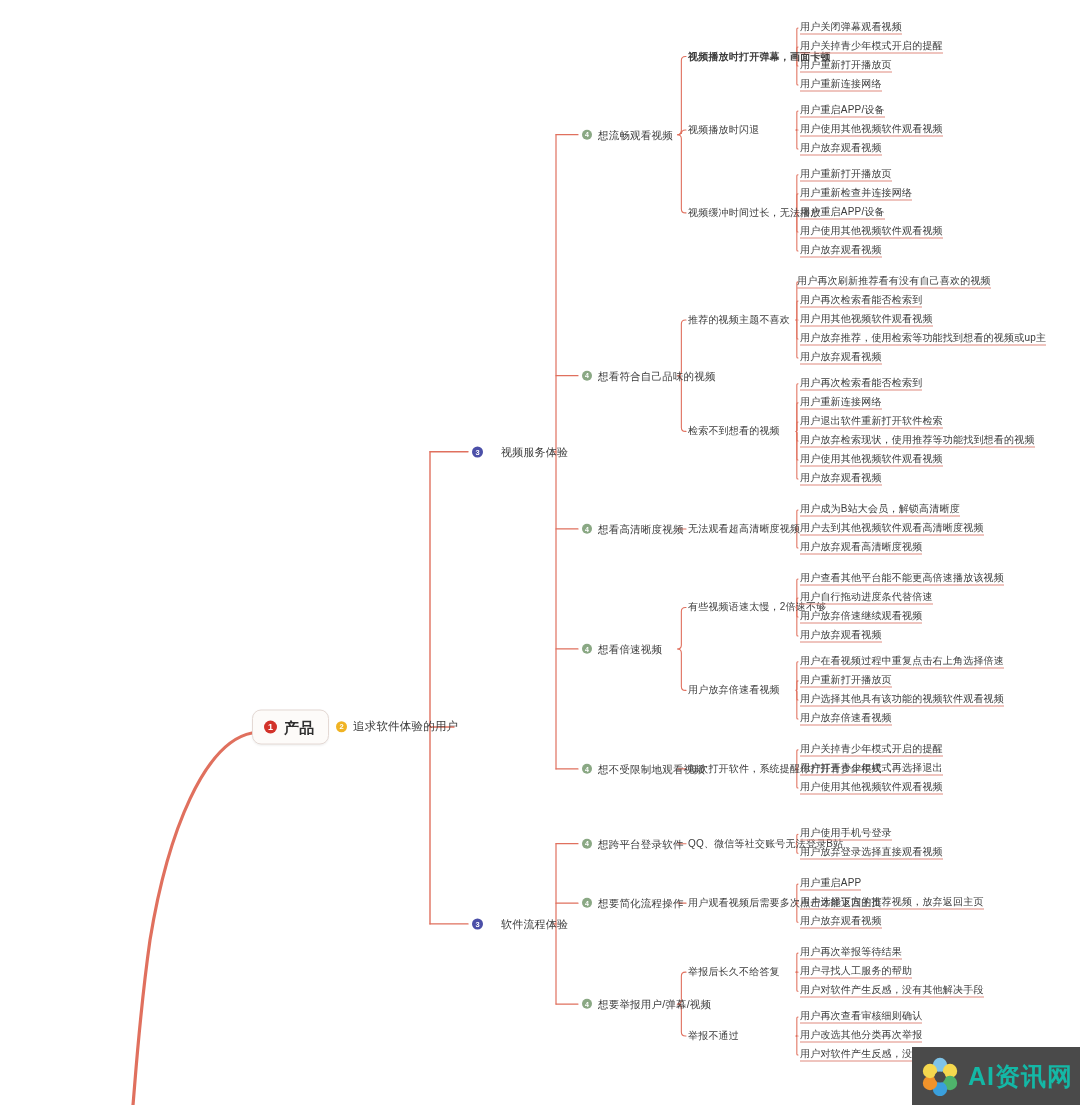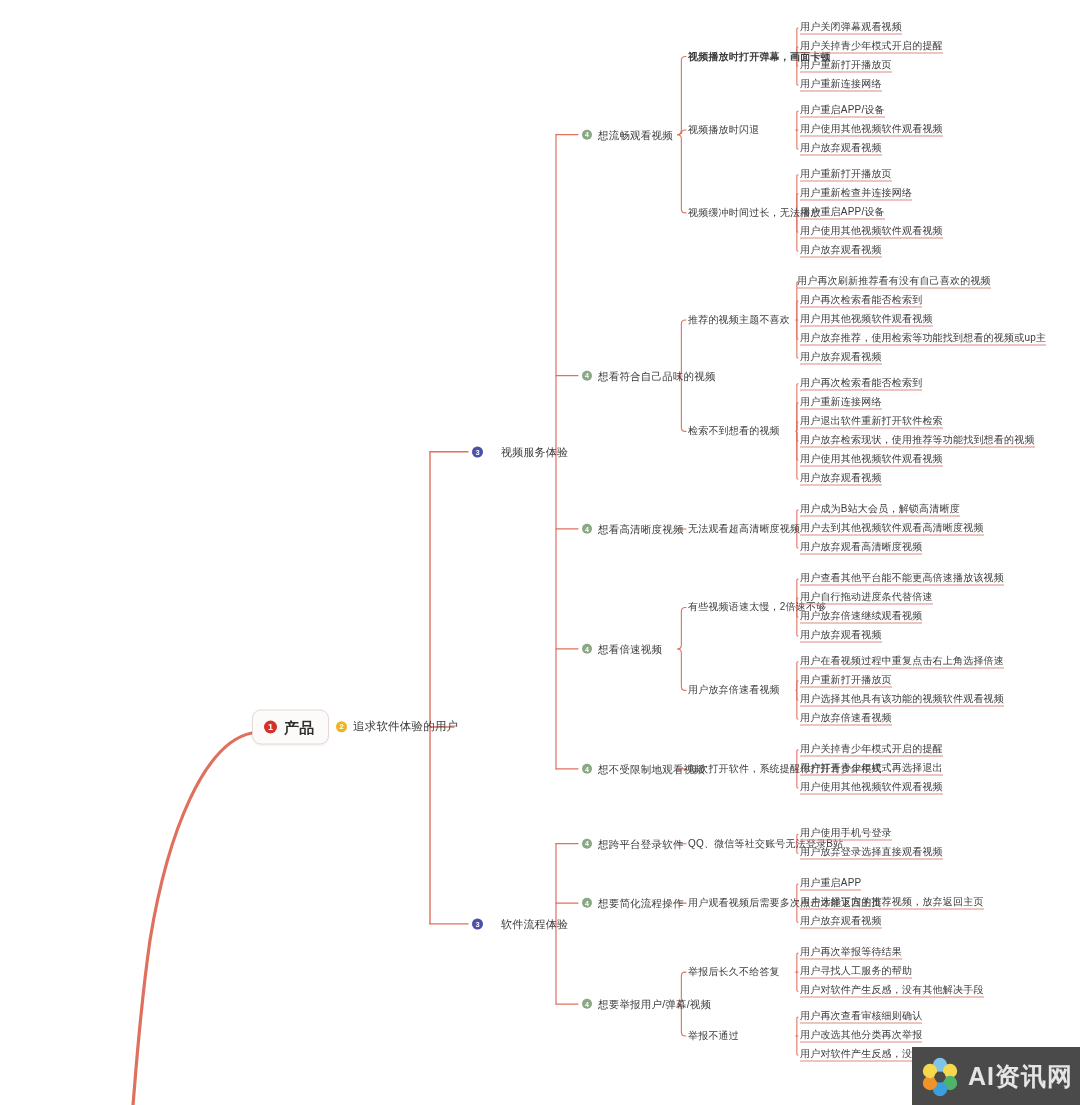--- a/index.html
+++ b/index.html
@@ -101,21 +101,21 @@
     width: 168px;
     height: 58px;
     background: #4a4a4a;
     display: flex;
     align-items: center;
     gap: 8px;
     padding-left: 8px;
     box-sizing: border-box;
   }
   #watermark .wm-text {
-    color: #e5e5e5;
+    color: #14b8a6;
     font-size: 25px;
     font-weight: bold;
     letter-spacing: 1px;
     font-family: "Liberation Sans", sans-serif;
   }
   .wm-flower { width: 40px; height: 40px; flex: 0 0 auto; }
 </style>
 </head>
 <body>
 

